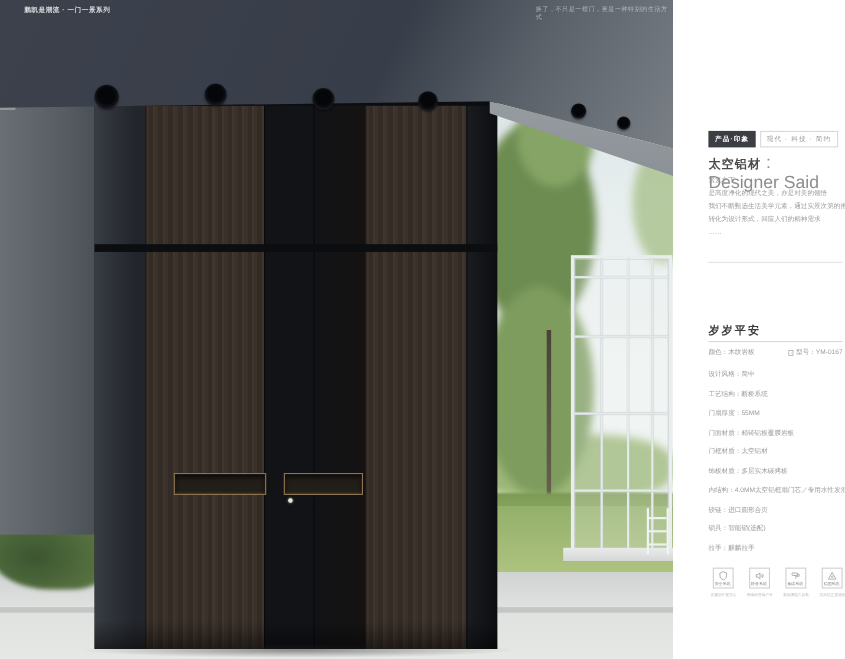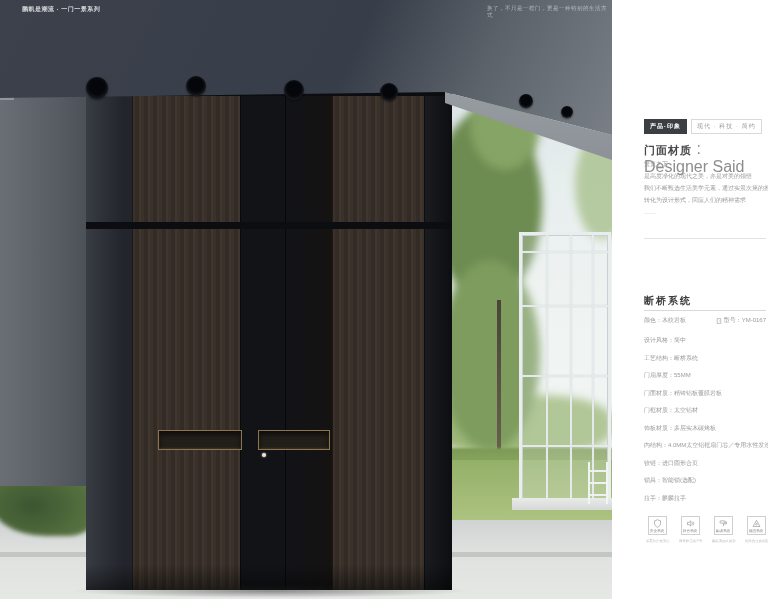--- a/index.html
+++ b/index.html
@@ -203,34 +203,34 @@
   </div>
 
   <div class="panel">
 
     <div class="tags">
       <div class="tag-dark">产品·印象</div>
       <div class="tag-light">现代 · 科技 · 简约</div>
     </div>
 
     <div class="designer-title">
-      <b>门面材质</b><span> : Designer Said</span>
+      <b>太空铝材</b><span> : Designer Said</span>
     </div>
 
     <ul class="designer-lines">
       <li>繁复之下</li>
       <li>是高度净化的现代之美，亦是对美的领悟</li>
       <li>我们不断甄选生活美学元素，通过实景次第的推演与文化淬炼</li>
       <li>转化为设计形式，回应人们的精神需求</li>
       <li>……</li>
     </ul>
 
     <div class="rule rule-1"></div>
 
-    <div class="product-name">断桥系统</div>
+    <div class="product-name">岁岁平安</div>
     <div class="rule rule-2"></div>
 
     <div class="meta-row">
       <span class="meta">颜色：木纹岩板</span>
       <span class="meta">
         <svg width="6" height="6" viewBox="0 0 8 8">
             <rect x="1.5" y="1" width="5" height="6" fill="none" stroke="#9b9b9b" stroke-width="0.8"></rect>
             <circle cx="5" cy="4" r="0.6" fill="#9b9b9b"></circle>
           </svg>
         <span>型号：YM-0167</span>

